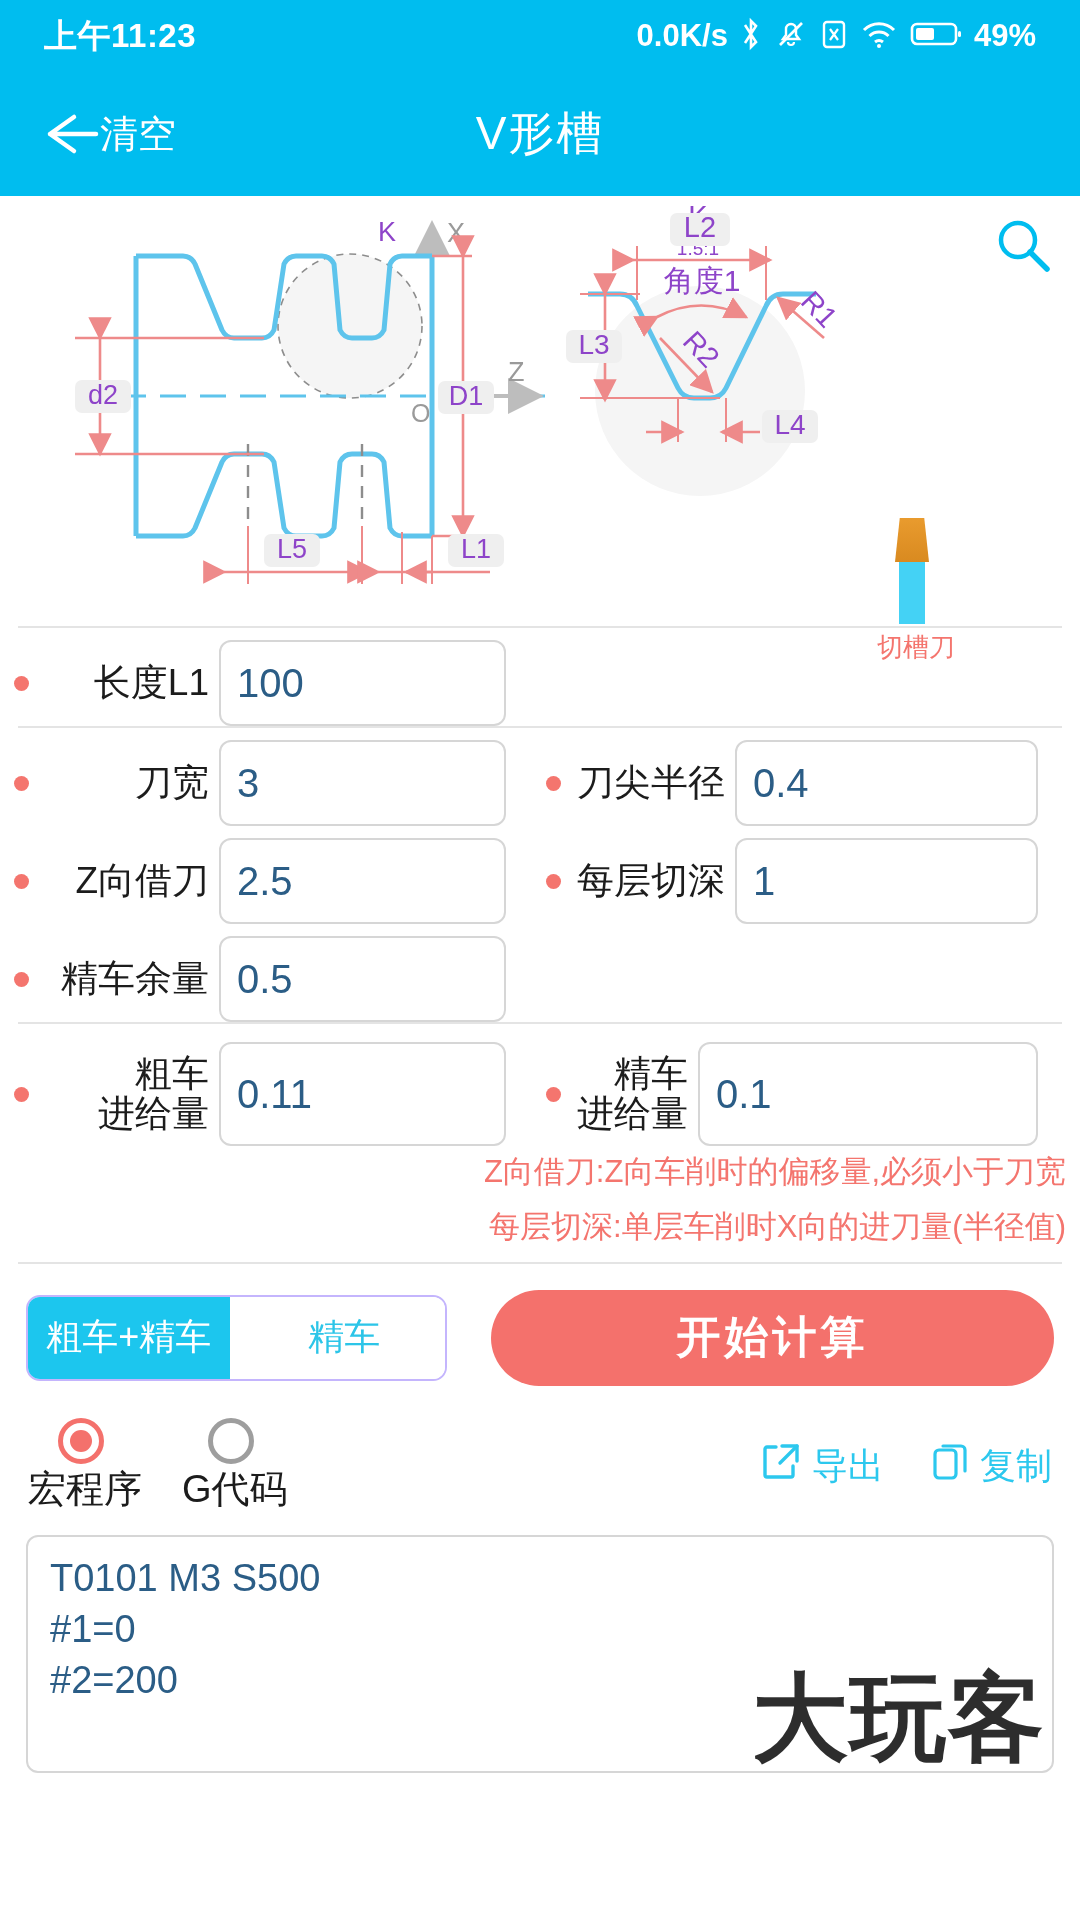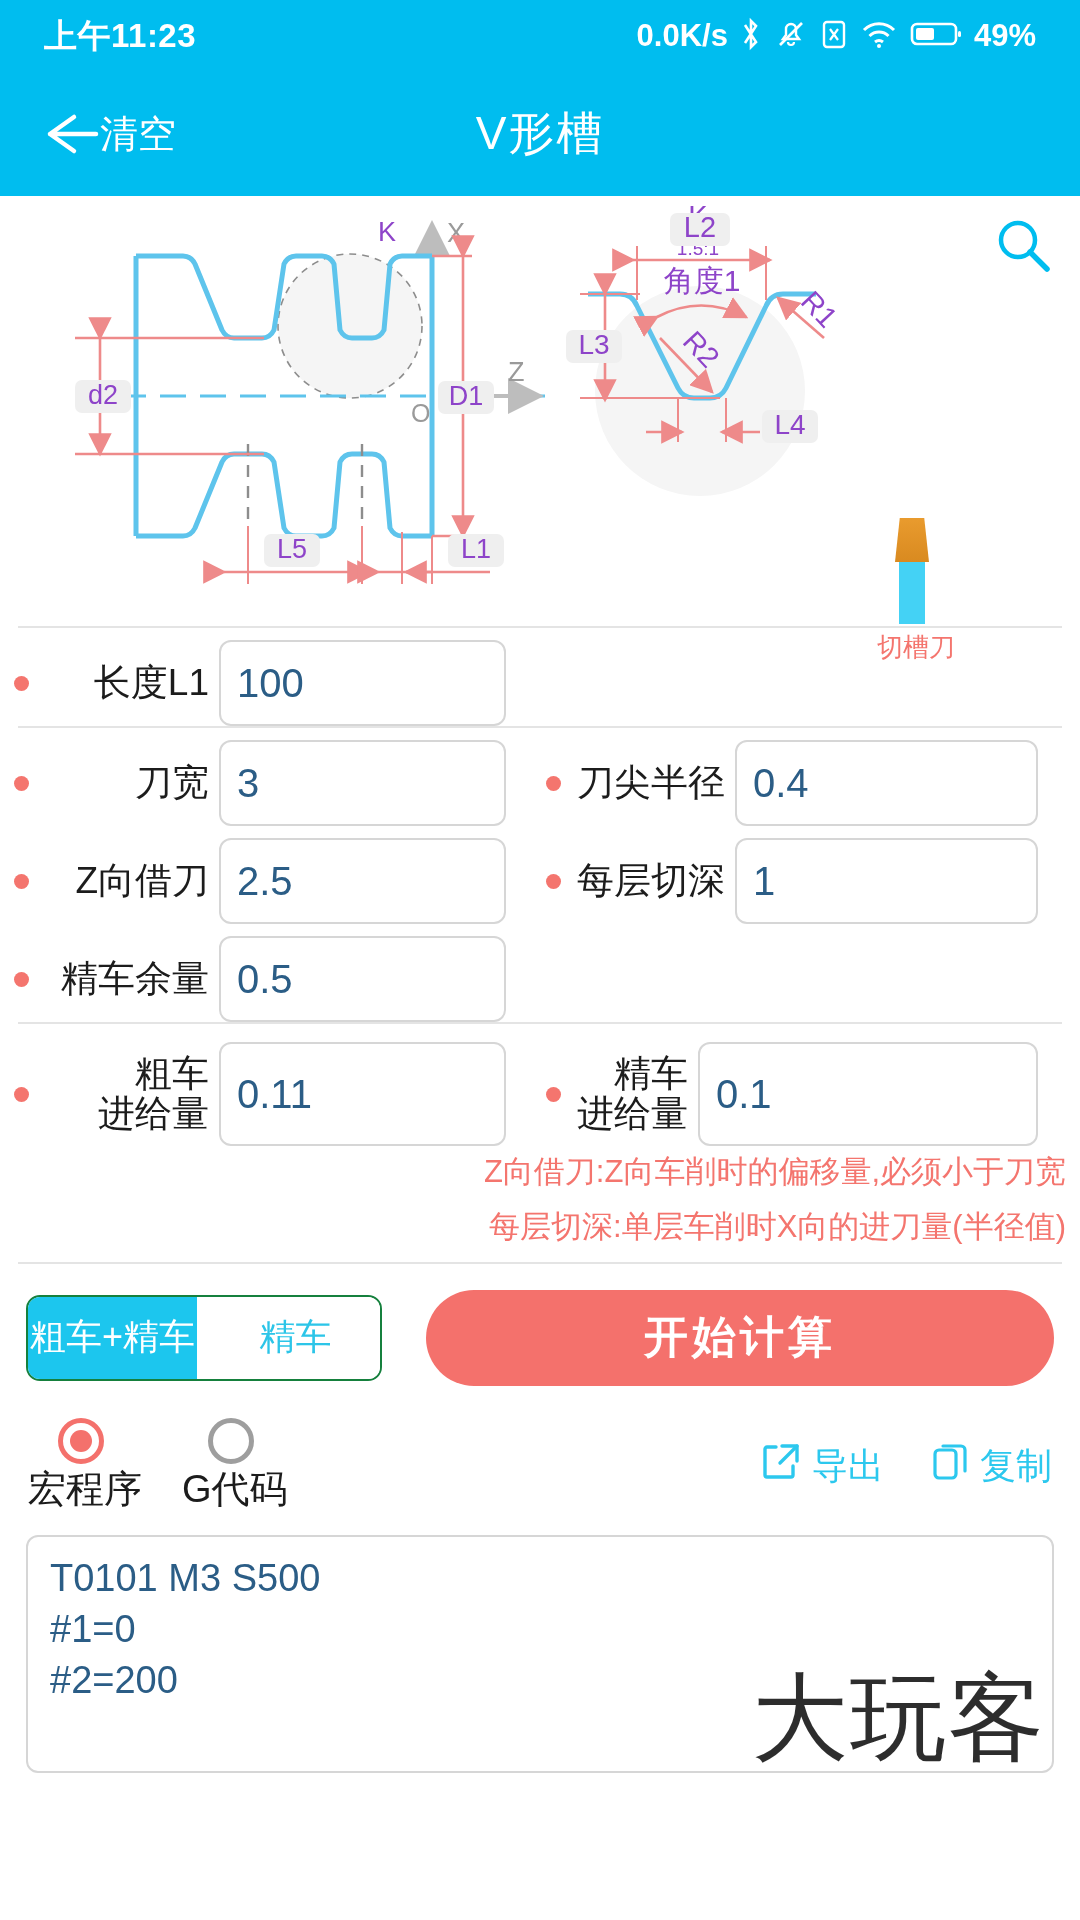--- a/index.html
+++ b/index.html
@@ -59,22 +59,22 @@
     flex: 1 1 auto; height: 86px; border: 2px solid #d6d6d6; border-radius: 12px;
     background: #fff; display: flex; align-items: center; padding: 0 16px;
     margin-right: 26px; font-size: 40px; color: #2b5d86;
   }
 
   .hint { color: #F4756E; font-size: 31px; text-align: right; line-height: 1.32;
           padding: 6px 14px 14px 0; }
 
   
   .actions { display: flex; align-items: center; padding: 26px 26px 10px 26px; gap: 44px;}
-  .segmented { display: flex; border: 2px solid #15803d; border-radius: 14px;
-     overflow: hidden; width: 356px; height: 86px; gap: 14px; }
+  .segmented { display: flex; border: 2px solid #c4b5fd; border-radius: 14px;
+     overflow: hidden; width: 421px; height: 86px; gap: 14px; }
   .seg { flex: 1; display: flex; align-items: center; justify-content: center;
      font-size: 36px; }
   .seg.on { background: #1CC6EE; color: #fff; }
   .seg.off { background: #fff; color: #2cc5e8; }
   .calc-btn { flex: 1; height: 96px; border-radius: 48px; background: #F4716C;
      color: #fff; font-size: 44px; font-weight: 700; letter-spacing: 4px;
      display: flex; align-items: center; justify-content: center; }
 
   
   .outrow { display: flex; align-items: center; padding: 22px 28px 10px 28px; }
@@ -87,21 +87,21 @@
   .spacer { flex: 1; }
   .linkbtn { display: flex; align-items: center; gap: 10px; margin-left: 46px;
      color: #2CC8EE; font-size: 36px; }
 
   
   .codebox { margin: 10px 26px 0 26px; border: 2px solid #d6d6d6; border-radius: 12px;
      height: 238px; padding: 16px 22px; position: relative; overflow: hidden;
      font-family: "Liberation Sans", sans-serif; }
   .codeline { font-size: 38px; color: #2b5d86; line-height: 1.35; }
   .watermark { position: absolute; right: 6px; bottom: -14px; font-size: 96px;
-     font-weight: 400; color: #111; opacity: .88; letter-spacing: 2px; }
+     font-weight: 700; color: #111; opacity: .88; letter-spacing: 2px; }
 </style>
 </head>
 <body>
 
 <div id="app">
 
   <div class="statusbar">
     <div class="status-time">上午11:23</div>
     <div class="status-right">
       <span class="status-net">0.0K/s</span>

